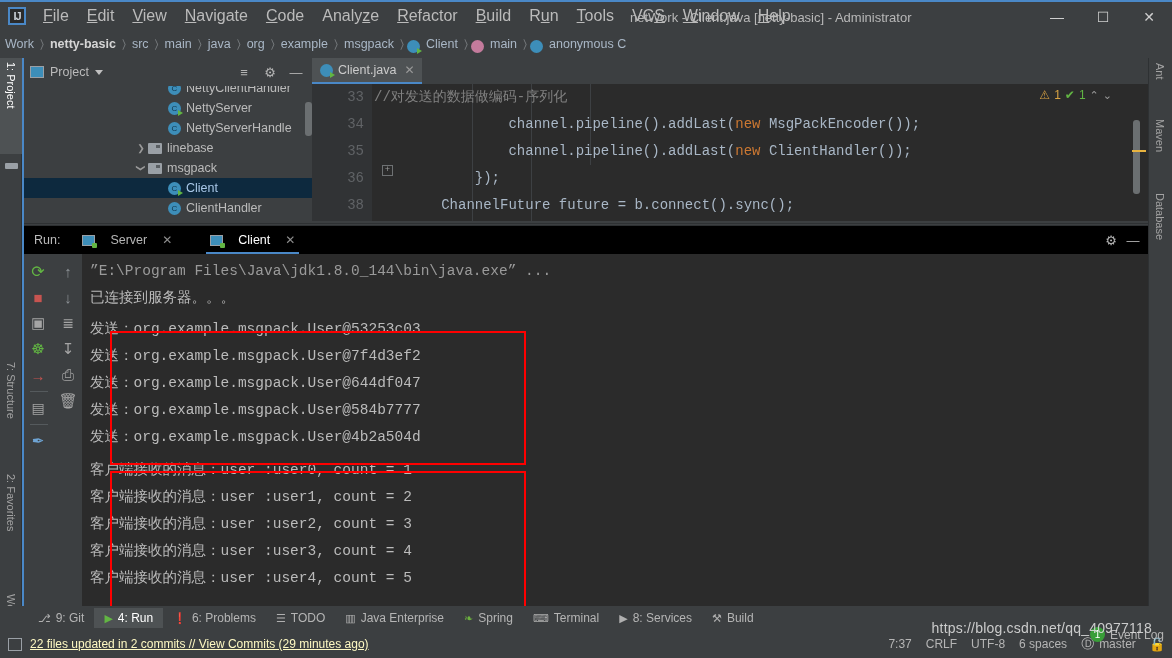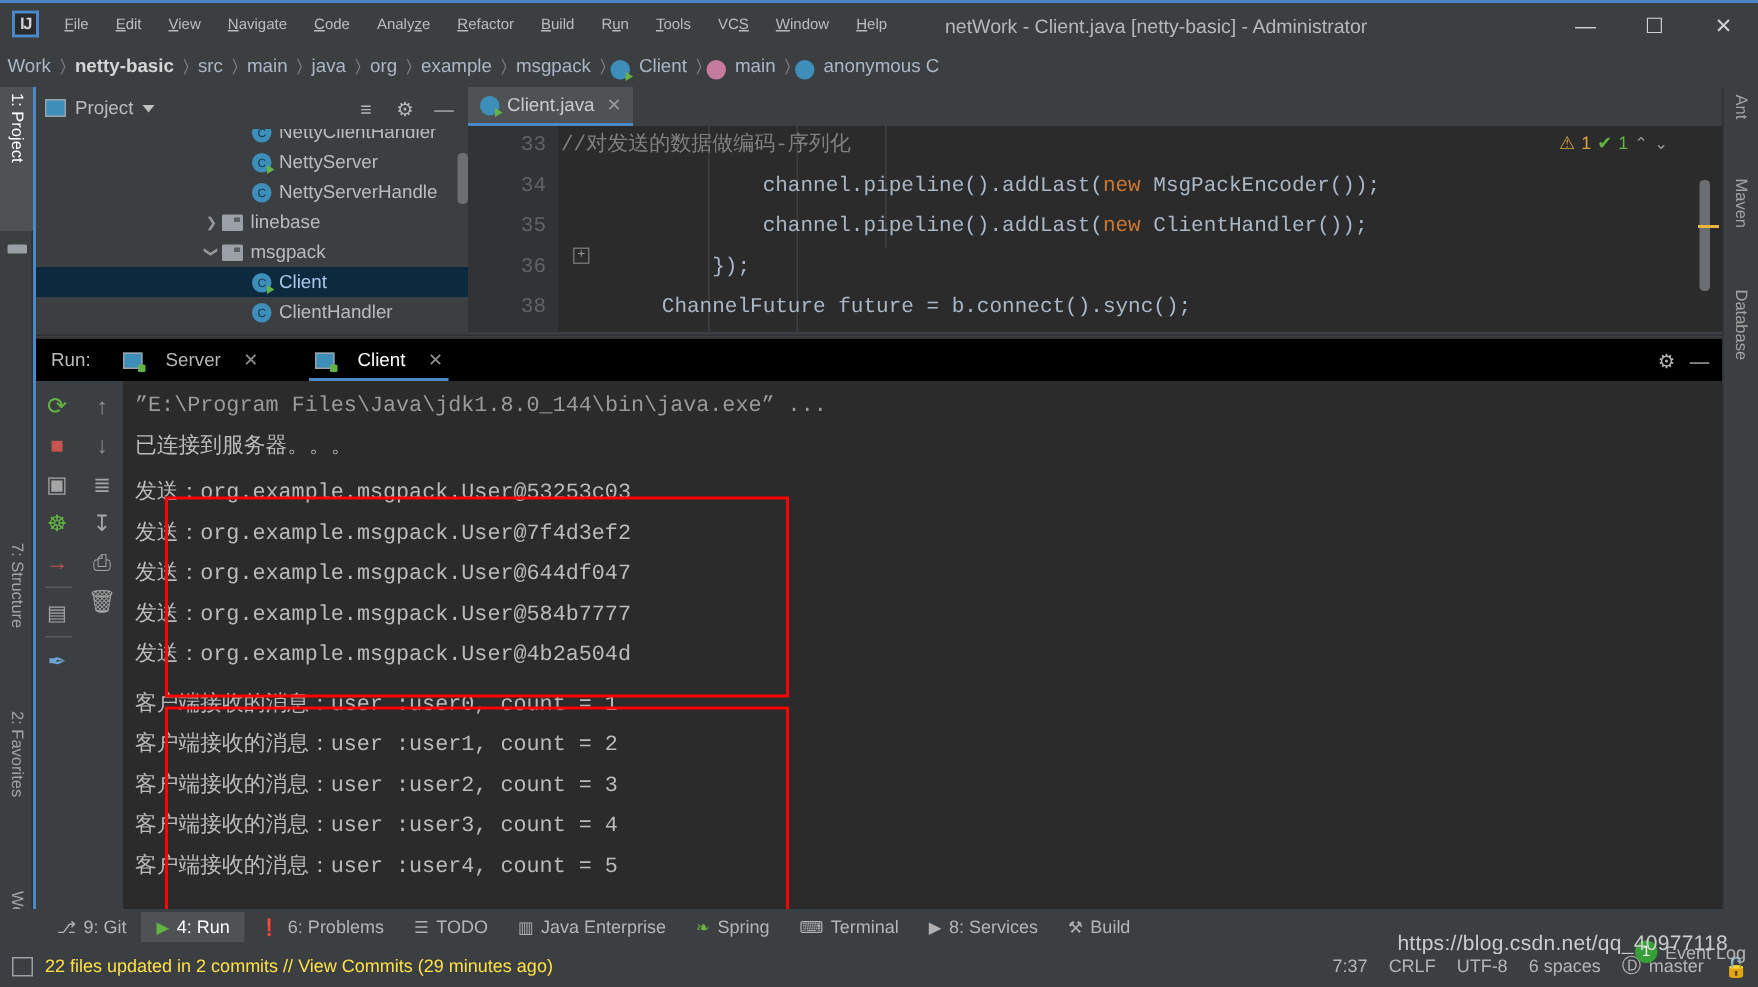--- a/index.html
+++ b/index.html
@@ -21,21 +21,21 @@
   }
   .ij-logo {
     width: 18px; height: 18px; margin-left: 8px; margin-right: 8px;
     border: 2px solid #4a88c7; background: #2b2b2b;
     color: #cdd2d8; font-size: 11px; font-weight: bold;
     display: flex; align-items: center; justify-content: center;
     letter-spacing: -1px;
   }
   .menu-items { display: flex; align-items: center; }
   .menu-item {
-    font-size: 10px; color: #bbbbbb; padding: 3px 9px; white-space: nowrap;
+    font-size: 16px; color: #bbbbbb; padding: 3px 9px; white-space: nowrap;
   }
   .menu-item u { text-decoration: underline; }
   .win-title {
     position: absolute; left: 630px; top: 0; height: 30px;
     display: flex; align-items: center;
     font-size: 13px; color: #b8b8b8; white-space: nowrap;
   }
   .win-ctrls { position: absolute; right: 0; top: 0; height: 30px; display: flex; }
   .win-btn {
     width: 46px; height: 30px; display: flex; align-items: center; justify-content: center;
@@ -258,21 +258,21 @@
 
   
   .status-bar {
     position: absolute; left: 0; bottom: 0; width: 1172px; height: 28px;
     background: #3c3f41; display: flex; align-items: center;
     font-size: 12px; color: #b5b5b5; padding-left: 8px;
   }
   .sb-ico {
     width: 14px; height: 13px; border: 1.5px solid #9aa0a6; margin-right: 8px; flex: none;
   }
-  .sb-msg { color: #fde047; }
+  .sb-msg { color: #fef9c3; text-decoration: underline; }
   .sb-right { position: absolute; right: 6px; display: flex; align-items: center; gap: 14px; }
   .sb-item { color: #b5b5b5; white-space: nowrap; }
   .sb-branch { display: flex; align-items: center; gap: 5px; }
   .sb-branch .bi { color: #b5b5b5; font-size: 13px; position: relative; }
   .sb-lock { color: #b5b5b5; font-size: 13px; }
   .event-log {
     position: absolute; right: 8px; bottom: 16px; display: flex; align-items: center; gap: 5px;
     font-size: 12px; color: #b5b5b5;
   }
   .badge {

